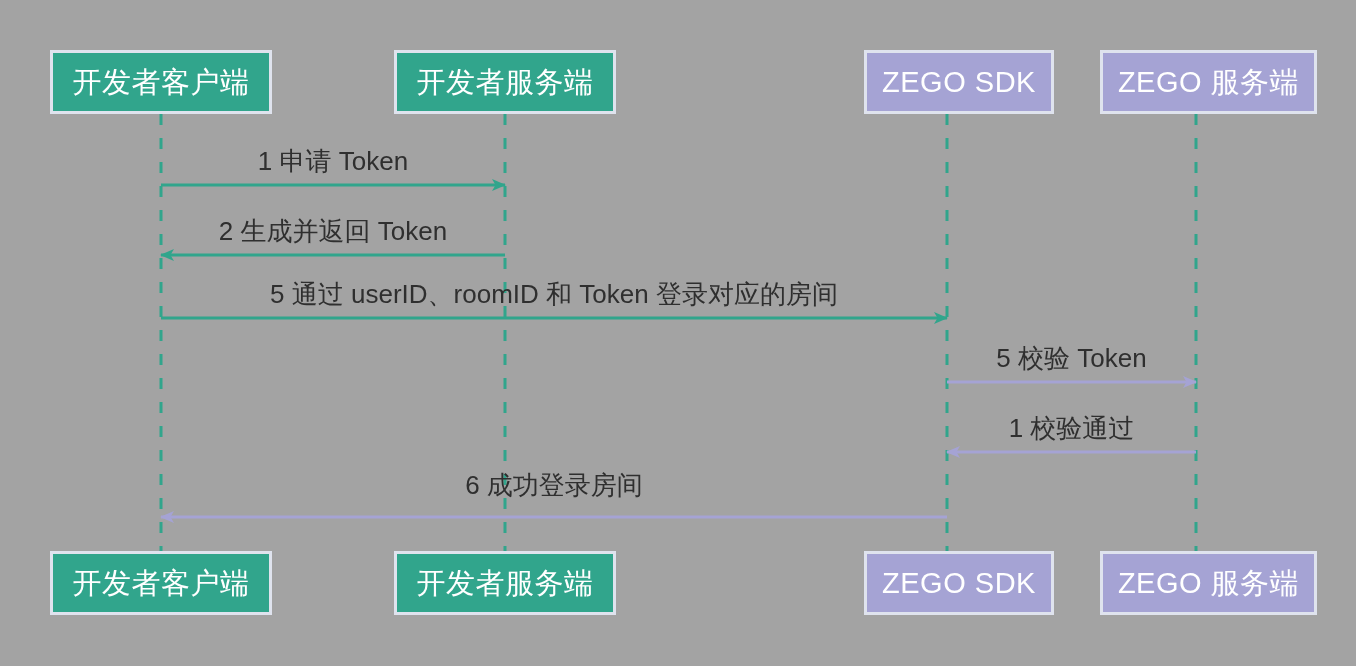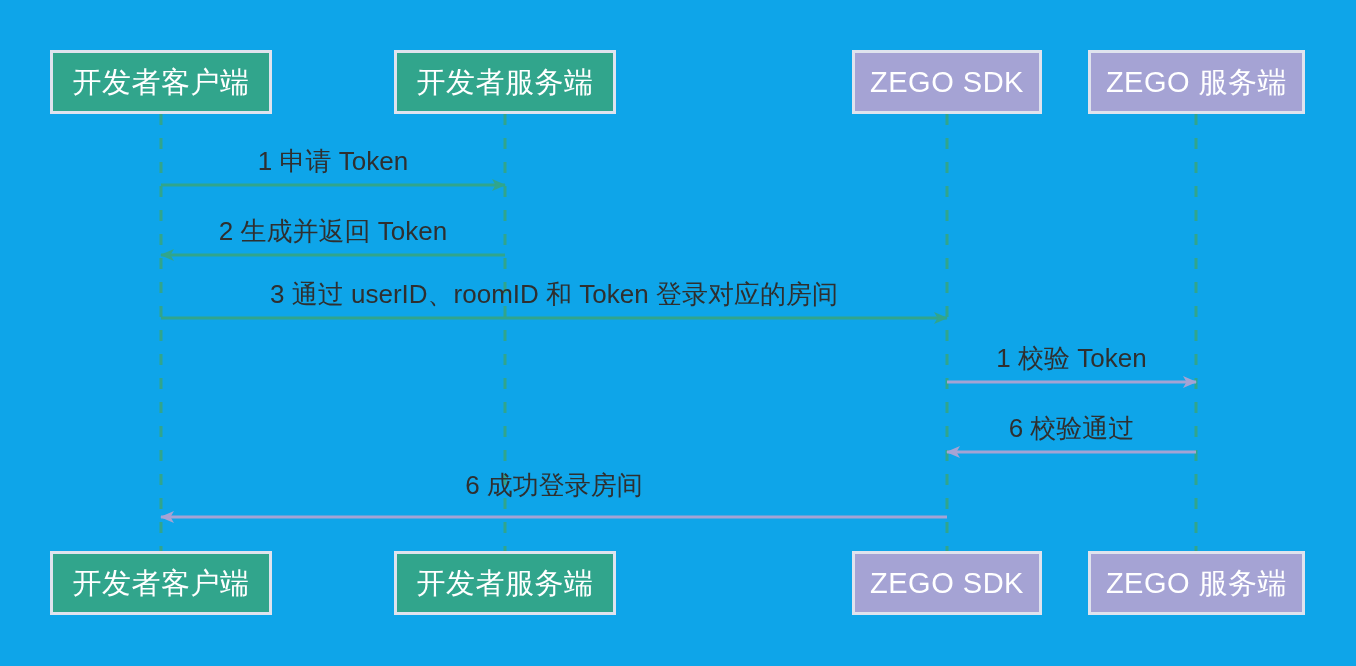--- a/index.html
+++ b/index.html
@@ -10,21 +10,21 @@
   body {
     font-family: "Liberation Sans", "DejaVu Sans", sans-serif;
     width: 1356px;
     height: 666px;
     overflow: hidden;
   }
   #diagram {
     position: relative;
     width: 1356px;
     height: 666px;
-    background: #0ea5e9;
+    background: #a3a3a3;
   }
   .svg-layer {
     position: absolute;
     left: 0;
     top: 0;
     width: 1356px;
     height: 666px;
   }
   .participant-box {
     position: absolute;
@@ -37,20 +37,21 @@
     font-size: 29px;
     line-height: 1;
     letter-spacing: 0.5px;
     white-space: nowrap;
   }
   .participant-box.teal {
     background: #31a58c;
   }
   .participant-box.purple {
     background: #a5a3d4;
+    margin-left: 12px;
   }
   .msg-label {
     position: absolute;
     color: #2f2f2f;
     font-size: 26px;
     line-height: 1;
     white-space: nowrap;
     transform: translateX(-50%);
   }
 </style>
@@ -114,19 +115,19 @@
       <div class="participant-box purple" style="left: 852px; width: 190px; top: 551px; height: 64px;">
         <span>ZEGO SDK</span>
       </div>
       <div class="participant-box purple" style="left: 1088px; width: 217px; top: 551px; height: 64px;">
         <span>ZEGO 服务端</span>
       </div>
     </div>
   <div id="labels">
       <div class="msg-label" style="left: 333px; top: 148px; text-align: right;">1 申请 Token</div>
       <div class="msg-label" style="left: 333px; top: 218px; text-align: right;">2 生成并返回 Token</div>
-      <div class="msg-label" style="left: 554px; top: 281px;">3 通过 userID、roomID 和 Token 登录对应的房间</div>
-      <div class="msg-label" style="left: 1071.5px; top: 345px;">1 校验 Token</div>
-      <div class="msg-label" style="left: 1071.5px; top: 415px;">6 校验通过</div>
+      <div class="msg-label" style="left: 554px; top: 281px;">5 通过 userID、roomID 和 Token 登录对应的房间</div>
+      <div class="msg-label" style="left: 1071.5px; top: 345px;">5 校验 Token</div>
+      <div class="msg-label" style="left: 1071.5px; top: 415px;">1 校验通过</div>
       <div class="msg-label" style="left: 554px; top: 472px;">6 成功登录房间</div>
     </div>
 
 </div>
 
 </body></html>

